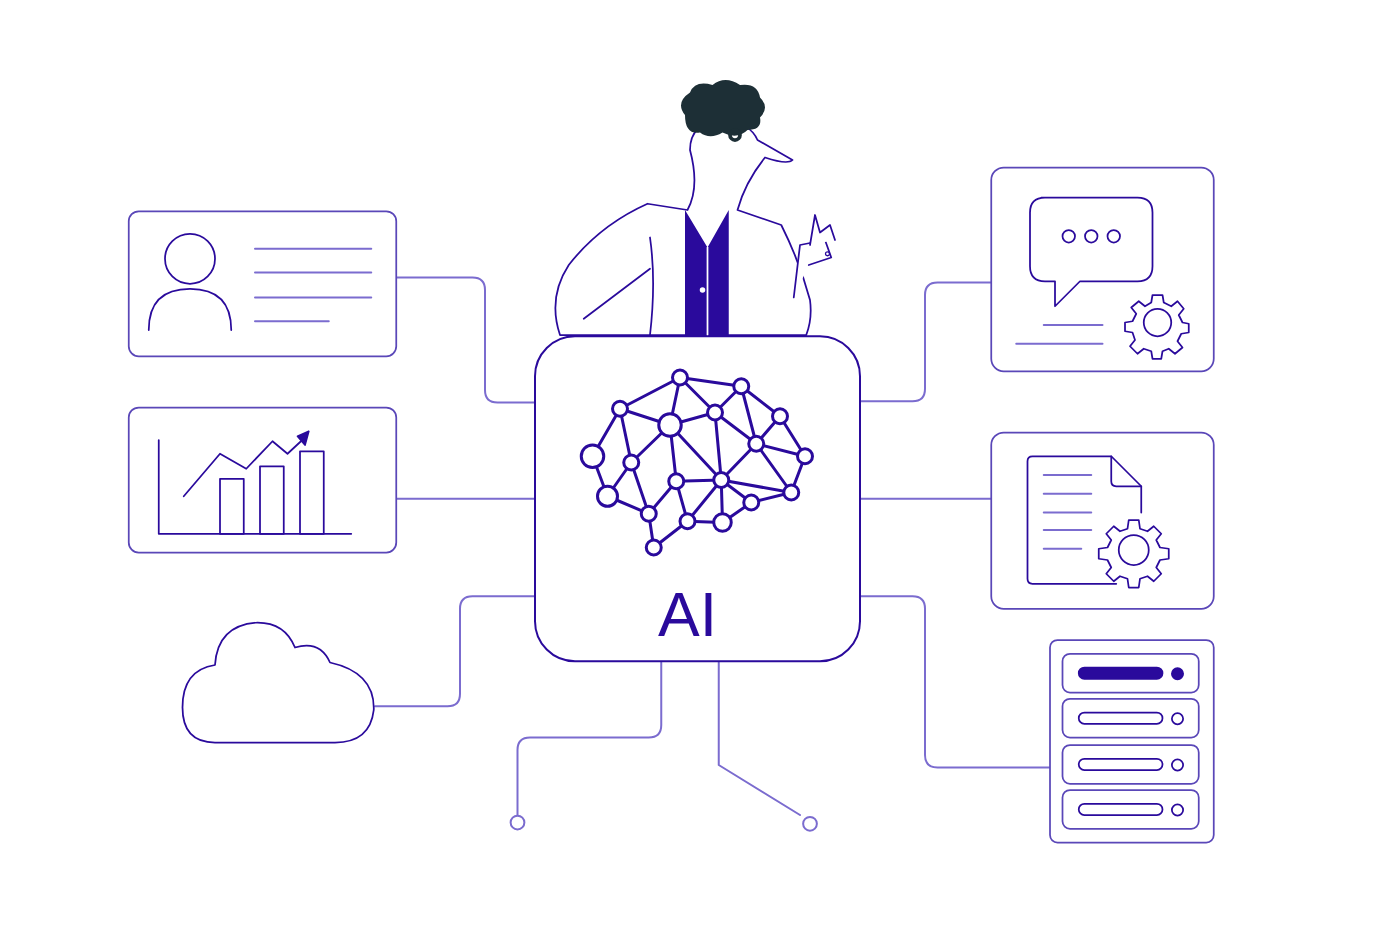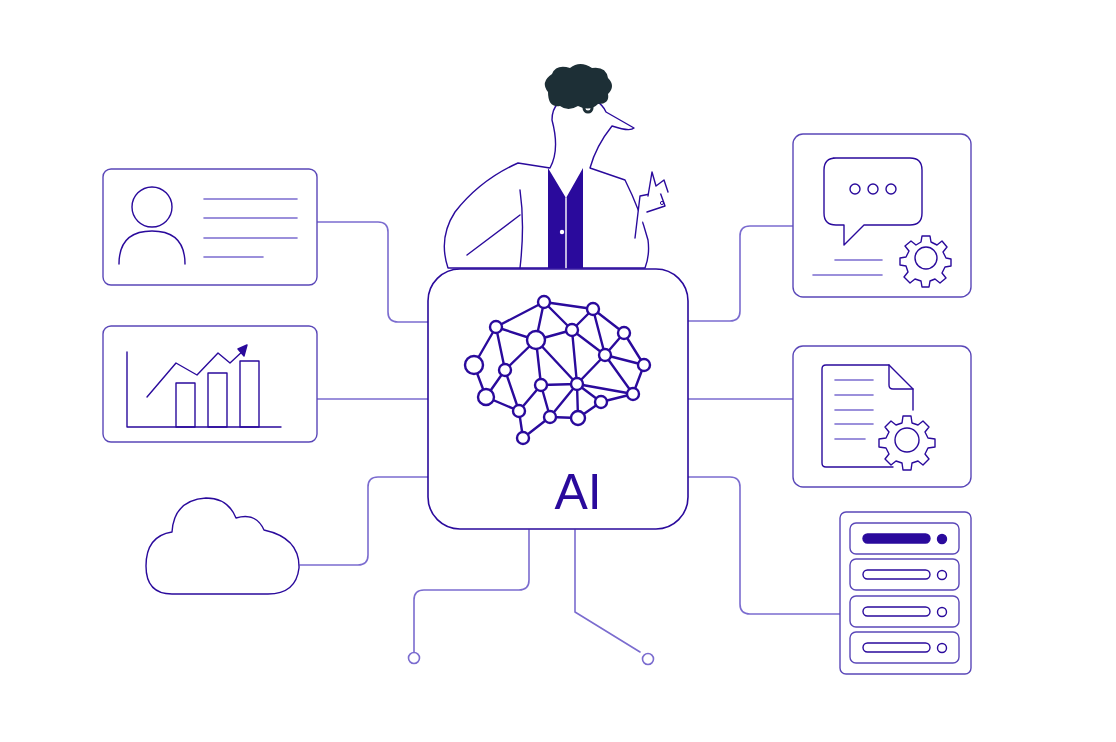--- a/index.html
+++ b/index.html
@@ -1,20 +1,20 @@
 <!DOCTYPE html>
 <html><head>
 <meta charset="utf-8">
 <style>
   html, body { margin: 0; padding: 0; background: #ffffff; }
   body { width: 1116px; height: 742px; overflow: hidden; font-family: "Liberation Sans", sans-serif; }
   #stage { position: relative; width: 1116px; height: 742px; }
   svg { position: absolute; left: 0; top: 0; }
   .ai-label {
-    position: absolute; left: 448px; top: 462px; width: 260px; text-align: center;
+    position: absolute; left: 420px; top: 462px; width: 260px; text-align: center;
     font-family: "Liberation Sans", sans-serif; font-size: 50px; color: #2a0a9c; line-height: 60px;
   }
 </style>
 </head>
 <body>
 
 <div id="stage">
 <svg width="1116" height="742" viewBox="0 0 1116 742" fill="none" stroke-linecap="round" stroke-linejoin="round">
 
   <g stroke="#7b6ccf" stroke-width="1.6">

